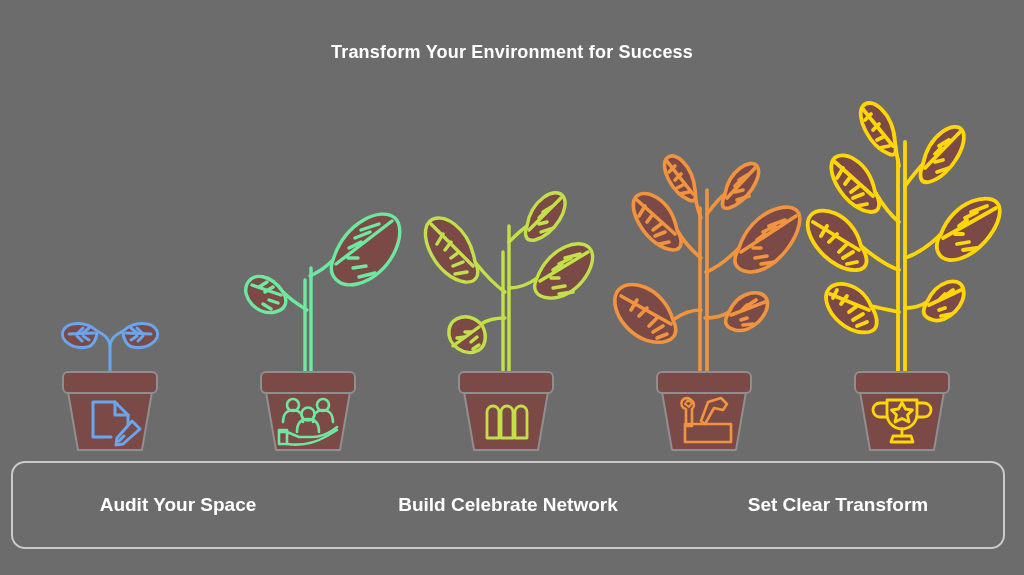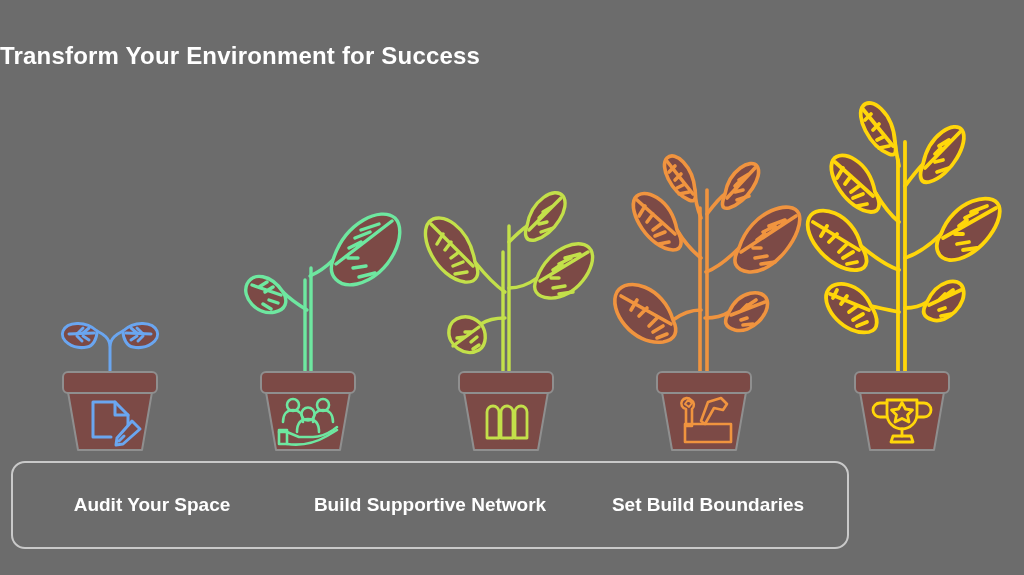--- a/index.html
+++ b/index.html
@@ -7,42 +7,42 @@
     width:1024px;height:575px;
     background:#6c6c6c;
     font-family:"Liberation Sans", sans-serif;
     overflow:hidden;
     position:relative;
   }
   #stage{position:absolute;left:0;top:0;width:1024px;height:575px;}
 
   .title{
     position:absolute;left:0;top:42px;width:1024px;
-    text-align:left;
+    text-align:center;
     color:#ffffff;
-    font-size:24px;
+    font-size:18px;
     font-weight:bold;
     letter-spacing:0.2px;
   }
 
   .plants{
     position:absolute;left:0;top:0;width:1024px;height:460px;
   }
   .plant-cell{
     position:absolute;
     bottom:0;
     width:198px;
     height:460px;
   }
   .plant-cell svg{position:absolute;left:0;bottom:0;width:198px;height:460px;overflow:visible;}
 
   .label-bar{
     position:absolute;
     left:11px;top:461px;
-    width:838px;height:88px;
+    width:994px;height:88px;
     border:2px solid #c9c9c9;
     border-radius:14px;
     box-sizing:border-box;
     display:flex;
     align-items:center;
   }
   .label-cell{
     flex:1 1 0;
     text-align:center;
     color:#ffffff;
@@ -260,17 +260,17 @@
             <path d="M88 442 L110 442 M90 436 L108 436 L110 442 L88 442 Z"></path>
           </g>
         </g>
       </svg>
     </div>
 
   </div>
 
   <div class="label-bar">
     <div class="label-cell">Audit Your Space</div>
-    <div class="label-cell">Build Supportive Network</div>
-    <div class="label-cell">Set Build Boundaries</div>
+    <div class="label-cell">Build Celebrate Network</div>
+    <div class="label-cell">Set Clear Transform</div>
   </div>
 
 </div>
 
 </body></html>

